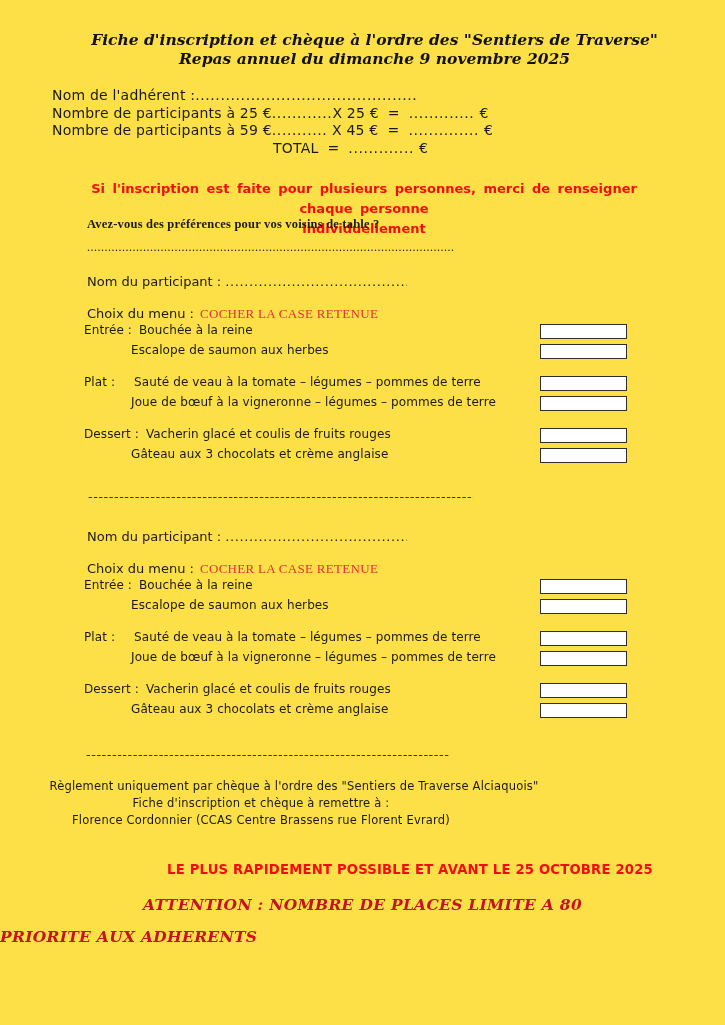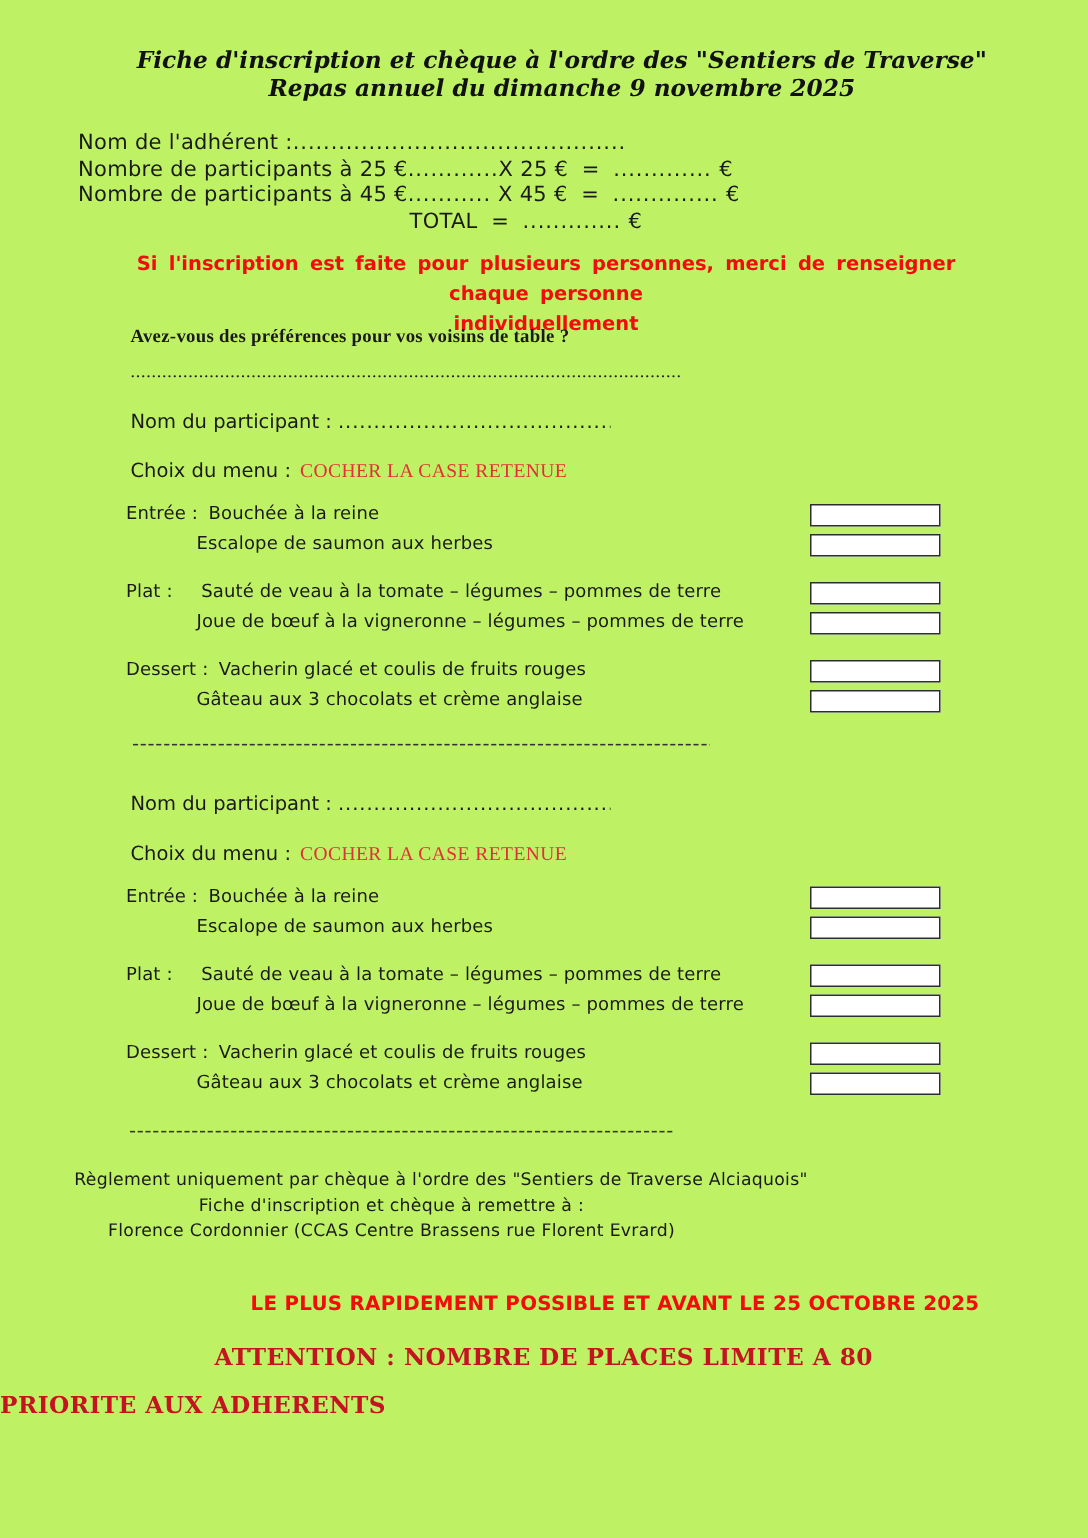--- a/index.html
+++ b/index.html
@@ -1,16 +1,16 @@
 <!DOCTYPE html>
 <html><head>
 <meta charset="utf-8">
 <style>
   html,body{margin:0;padding:0;background:#ffffff;}
-  .page{position:relative;width:725px;height:1025px;background:#bef264;overflow:hidden;
+  .page{position:relative;width:725px;height:1025px;background:#fde047;overflow:hidden;
         font-family:"DejaVu Sans",sans-serif;color:#1a1a1a;}
   .abs{position:absolute;}
 
   
   .title{top:30px;left:0;width:725px;text-align:center;padding-left:24px;box-sizing:border-box;
          font-family:"DejaVu Serif",serif;font-style:italic;font-weight:bold;
          font-size:15.5px;line-height:19px;color:#111;}
 
   
   .adherent{top:87px;left:52px;font-size:14px;line-height:17.5px;letter-spacing:0.2px;white-space:nowrap;}
@@ -31,41 +31,41 @@
   .pref-dots{margin-top:8px;width:368px;overflow:hidden;white-space:nowrap;height:15px;
              letter-spacing:0.5px;font-size:12px;}
 
   
   .participant{left:84px;width:543px;font-size:13px;}
   .participant.s1{top:274px;}
   .participant.s2{top:529px;}
   .name-line{padding-left:3px;height:17px;}
   .choix-line{margin-top:15px;padding-left:3px;height:17px;}
   .red-instr{margin-left:6px;letter-spacing:0.3px;font-family:Liberation Serif, serif;}
-  .menu{margin-top:12px;position:relative;width:543px;}
+  .menu{margin-top:0;position:relative;width:543px;}
   .menu-row{position:relative;height:20px;font-size:12px;letter-spacing:0.1px;white-space:nowrap;}
   .menu-row .course-label{display:inline-block;margin-right:7px;}
   .menu-row.cont{padding-left:47px;}
   .menu-gap{height:12px;}
   .checkbox{position:absolute;right:0;top:1px;width:85px;height:13px;
             border:1.8px solid #2e2e2e;background:#fff;}
 
   
   .divider{overflow:hidden;white-space:nowrap;height:16px;color:#333;
            font-size:13px;letter-spacing:0.5px;}
   .divider.d1{top:489px;left:88px;width:385px;}
   .divider.d2{top:747px;left:86px;width:363px;}
 
   
   .reglement{top:778px;left:0;width:588px;text-align:center;font-size:11.5px;
              line-height:17.2px;letter-spacing:0.2px;}
   .reglement .shift{padding-right:66px;}
   .deadline{top:862px;left:95px;width:630px;text-align:center;
             font-size:13.2px;font-weight:600;letter-spacing:0.2px;}
-  .script-red{font-family:"DejaVu Serif",serif;font-weight:bold;
+  .script-red{font-family:"DejaVu Serif",serif;font-style:italic;font-weight:bold;
               letter-spacing:0.3px;}
   .attention{top:895px;left:0;width:725px;text-align:center;font-size:15.5px;}
   .priority{top:927px;left:0;width:710px;font-size:15.5px;}
 </style>
 </head>
 <body>
 
 <div class="page">
 
   <header class="abs title">
@@ -74,28 +74,28 @@
   </header>
 
   <section class="abs adherent">
     <div>
       <span>Nom de l'adhérent :</span><span class="dots name-adh">........................................................................................................................................</span>
     </div>
     <div>
       <span>Nombre de participants à 25 €</span><span class="dots">............</span><span>X 25 €</span><span class="eq">=</span><span class="dots">.............</span><span class="euro">€</span>
     </div>
     <div>
-      <span>Nombre de participants à 45 €</span><span class="dots">...........</span>&nbsp;<span>X 45 €</span><span class="eq">=</span><span class="dots">..............</span><span class="euro">€</span>
+      <span>Nombre de participants à 59 €</span><span class="dots">...........</span>&nbsp;<span>X 45 €</span><span class="eq">=</span><span class="dots">..............</span><span class="euro">€</span>
     </div>
     <div class="total-line">
       <span>TOTAL</span><span class="eq">=</span><span class="dots">.............</span><span class="euro">€</span>
     </div>
   </section>
 
-  <section class="abs notice" style="color:#f20d0d;">
+  <section class="abs notice" style="color:#f20d0d;margin-top:12px;">
     <div>Si l'inscription est faite pour plusieurs personnes, merci de renseigner chaque personne</div>
     <div>individuellement</div>
   </section>
 
   <section class="abs preferences">
     <div class="pref-q">Avez-vous des préférences pour vos voisins de table ?</div>
     <div class="pref-dots">........................................................................................................................................</div>
   </section>
 
   <section class="abs participant s1">

